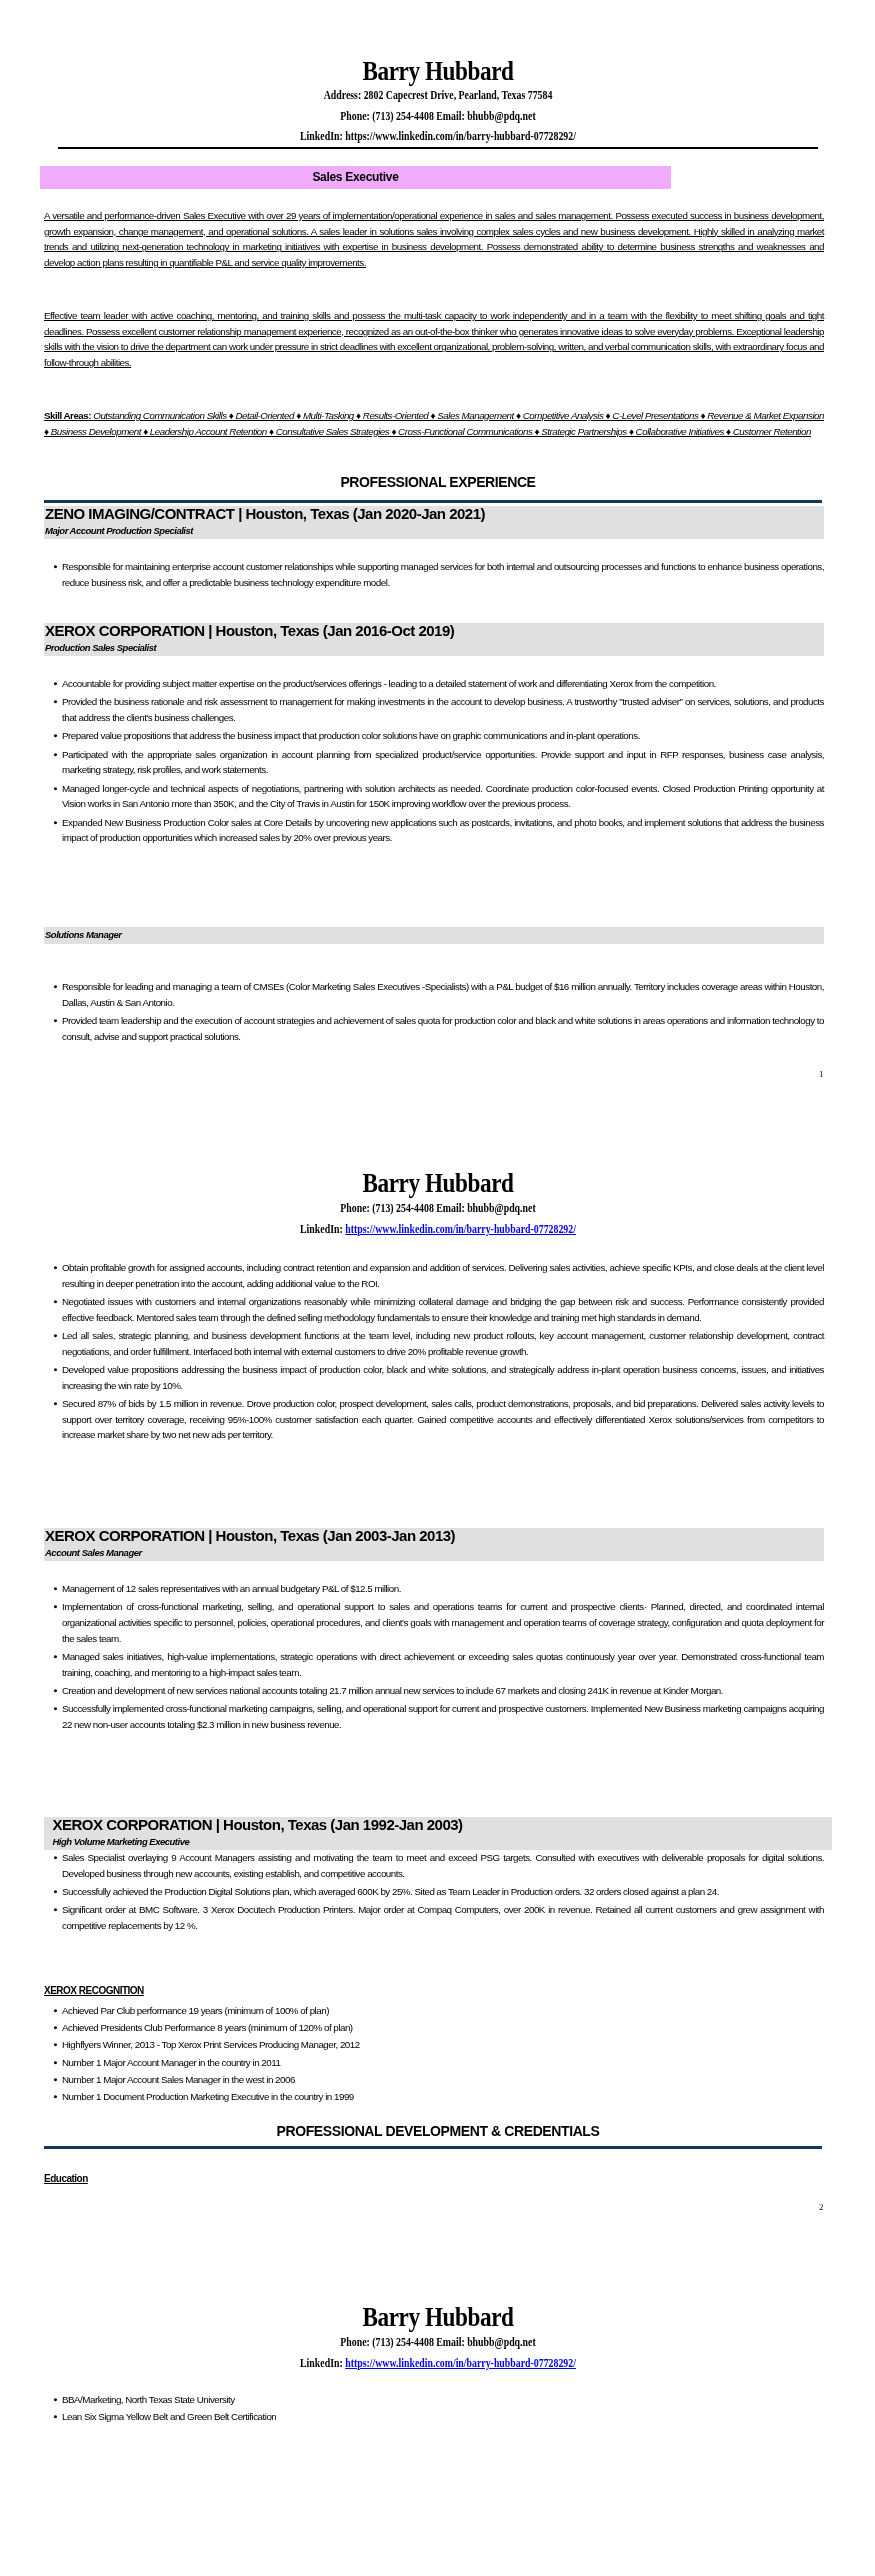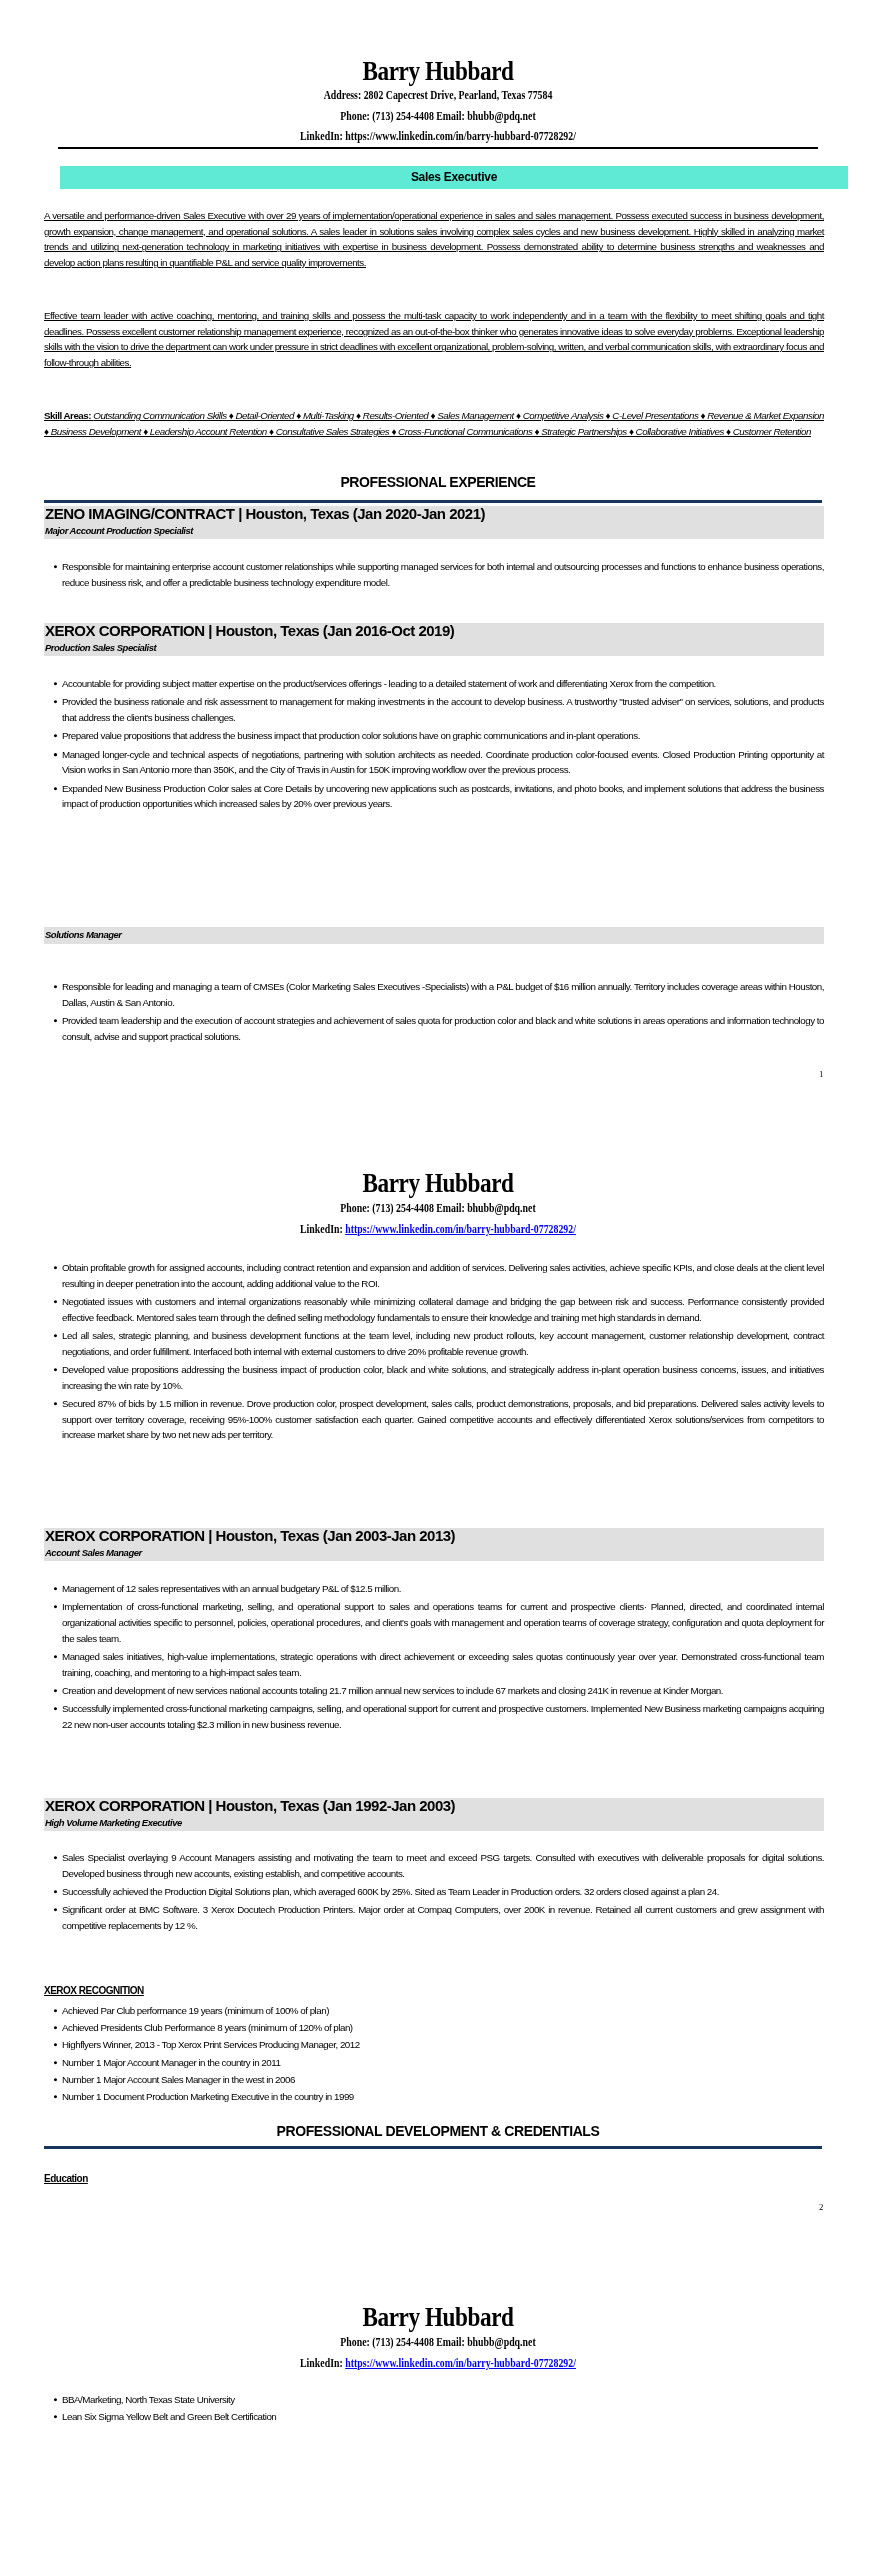--- a/index.html
+++ b/index.html
@@ -5,21 +5,21 @@
   html, body { margin:0; padding:0; background:#ffffff; }
   body { width:876px; height:3400px; position:relative; overflow:hidden; color:#000; }
   .page { position:absolute; left:0; width:876px; height:1133px; background:#fff; }
   .p1 { top:0; } .p2 { top:1133px; } .p3 { top:2267px; }
   .hdr { position:absolute; left:0; width:876px; text-align:center; font-family:"Liberation Serif", serif; font-weight:bold; }
   .hdr .name { font-size:27px; line-height:29px; transform:scaleX(0.86); letter-spacing:-0.5px; }
   .hdr .line { font-size:12px; line-height:20.6px; transform:scaleX(0.82); white-space:nowrap; }
   .hdr a { color:#0000ee; text-decoration:underline; }
   .black-rule { position:absolute; left:58px; width:760px; height:1.5px; background:#000; }
   .body-txt { font-family:"Liberation Sans", sans-serif; font-size:9.8px; letter-spacing:-0.5px; }
-  .band { position:absolute; left:60px; width:788px; background:#5eead4; }
+  .band { position:absolute; left:40px; width:631px; background:#f0abfc; }
   .band-title { text-align:center; font-family:"Liberation Sans", sans-serif; font-weight:bold; font-size:12px; line-height:23px; letter-spacing:-0.3px; }
   .para { position:absolute; left:44px; width:780px; line-height:15.7px; text-align:justify;text-decoration:underline; }
   .sec-title { position:absolute; left:0; width:876px; text-align:center; font-family:"Liberation Sans", sans-serif; font-weight:bold; font-size:14px; letter-spacing:-0.4px; }
   .blue-rule { position:absolute; left:44px; width:778px; height:2.6px; background:#17365d; }
   .job-band { position:absolute; left:44px; width:779px; background:#e0e0e0; padding:0 0.5px; }
   .job-co { font-family:"Liberation Sans", sans-serif; font-weight:bold; font-size:15px; line-height:16.5px; letter-spacing:-0.5px; padding-left:0.5px; }
   .job-title { font-family:"Liberation Sans", sans-serif; font-weight:bold; font-style:italic; font-size:9.5px; line-height:16.5px; letter-spacing:-0.5px; padding-left:0.5px; }
   ul.bl { position:absolute; left:44px; width:780px; margin:0; padding:0; list-style:none; }
   ul.bl li { position:relative; padding-left:18px; line-height:15.7px; text-align:justify; margin-bottom:2.6px; }
   ul.bl li .dot { position:absolute; left:9.3px; top:0; font-size:7.2px; }
@@ -67,21 +67,21 @@
   </ul>
 
   <div class="job-band" style="top:623px;">
     <div class="job-co">XEROX CORPORATION | Houston, Texas (Jan 2016-Oct 2019)</div>
     <div class="job-title">Production Sales Specialist</div>
   </div>
   <ul class="bl body-txt" style="top:676px;">
     <li><span class="dot">●</span><span>Accountable for providing subject matter expertise on the product/services offerings - leading to a detailed statement of work and differentiating Xerox from the competition.</span></li>
     <li><span class="dot">●</span><span>Provided the business rationale and risk assessment to management for making investments in the account to develop business. A trustworthy "trusted adviser" on services, solutions, and products that address the client's business challenges.</span></li>
     <li><span class="dot">●</span><span>Prepared value propositions that address the business impact that production color solutions  have on graphic communications and in-plant operations.</span></li>
-    <li><span class="dot">●</span></li>
+    <li><span class="dot">●</span><span>Participated with the appropriate sales organization in account planning from specialized product/service opportunities. Provide support and input in RFP responses, business case analysis, marketing strategy, risk profiles, and work statements.</span></li>
     <li><span class="dot">●</span><span>Managed longer-cycle and technical aspects of negotiations, partnering with solution architects as needed. Coordinate production color-focused events. Closed Production Printing opportunity at Vision works in San Antonio more than 350K, and the City of Travis in Austin for 150K improving workflow over the previous process.</span></li>
     <li><span class="dot">●</span><span>Expanded New Business Production Color sales at Core Details by uncovering new applications such as postcards, invitations, and photo books, and implement solutions that address the business impact of production opportunities which increased sales by 20% over previous years.</span></li>
   </ul>
 
   <div class="job-band" style="top:927px;">
     <div class="job-title">Solutions Manager</div>
   </div>
   <ul class="bl body-txt" style="top:979px;">
     <li><span class="dot">●</span><span>Responsible for leading and managing a team of CMSEs (Color Marketing Sales Executives -Specialists) with a P&amp;L budget of $16 million annually. Territory includes coverage areas within Houston, Dallas, Austin &amp; San Antonio.</span></li>
     <li><span class="dot">●</span><span>Provided team leadership and the execution of account strategies and achievement of sales quota for production color and black and white solutions in areas operations and information technology to consult, advise and support practical solutions.</span></li>
@@ -112,21 +112,21 @@
     <div class="job-title">Account Sales Manager</div>
   </div>
   <ul class="bl body-txt" style="top:448px;">
     <li><span class="dot">●</span><span>Management of 12 sales representatives with an annual budgetary P&amp;L of $12.5 million.</span></li>
     <li><span class="dot">●</span><span>Implementation of cross-functional marketing, selling, and operational  support to sales and operations teams for current and prospective clients· Planned, directed, and coordinated internal organizational activities specific to personnel, policies, operational procedures, and client's goals with management and operation teams of coverage strategy, configuration and quota deployment for the sales team.</span></li>
     <li><span class="dot">●</span><span>Managed sales initiatives, high-value implementations, strategic operations  with direct achievement or exceeding sales quotas continuously year over year. Demonstrated cross-functional team training, coaching, and mentoring to a high-impact sales  team.</span></li>
     <li><span class="dot">●</span><span>Creation and development of new services national accounts totaling 21.7 million annual new services to include 67 markets and closing 241K in revenue at Kinder Morgan.</span></li>
     <li><span class="dot">●</span><span>Successfully implemented cross-functional marketing campaigns, selling, and operational  support for current and prospective customers. Implemented New Business marketing campaigns acquiring 22 new non-user accounts totaling $2.3 million in new business revenue.</span></li>
   </ul>
 
-  <div class="job-band" style="top:665px;">
+  <div class="job-band" style="top:684px;padding-left:8px;">
     <div class="job-co">XEROX CORPORATION | Houston, Texas (Jan 1992-Jan 2003)</div>
     <div class="job-title">High Volume Marketing Executive</div>
   </div>
   <ul class="bl body-txt" style="top:717px;">
     <li><span class="dot">●</span><span>Sales Specialist overlaying 9 Account Managers assisting and motivating the team to meet and exceed PSG targets. Consulted with executives with deliverable proposals for digital solutions. Developed business through new accounts, existing establish, and competitive accounts.</span></li>
     <li><span class="dot">●</span><span>Successfully achieved the Production Digital Solutions  plan, which averaged 600K by 25%. Sited as Team Leader in Production orders. 32 orders closed against a plan 24.</span></li>
     <li><span class="dot">●</span><span>Significant order at BMC Software. 3 Xerox Docutech Production Printers. Major order at Compaq Computers, over 200K in revenue. Retained all current customers and grew assignment with competitive replacements by 12 %.</span></li>
   </ul>
 
   <div class="sub-title" style="top:852px;">XEROX RECOGNITION</div>

